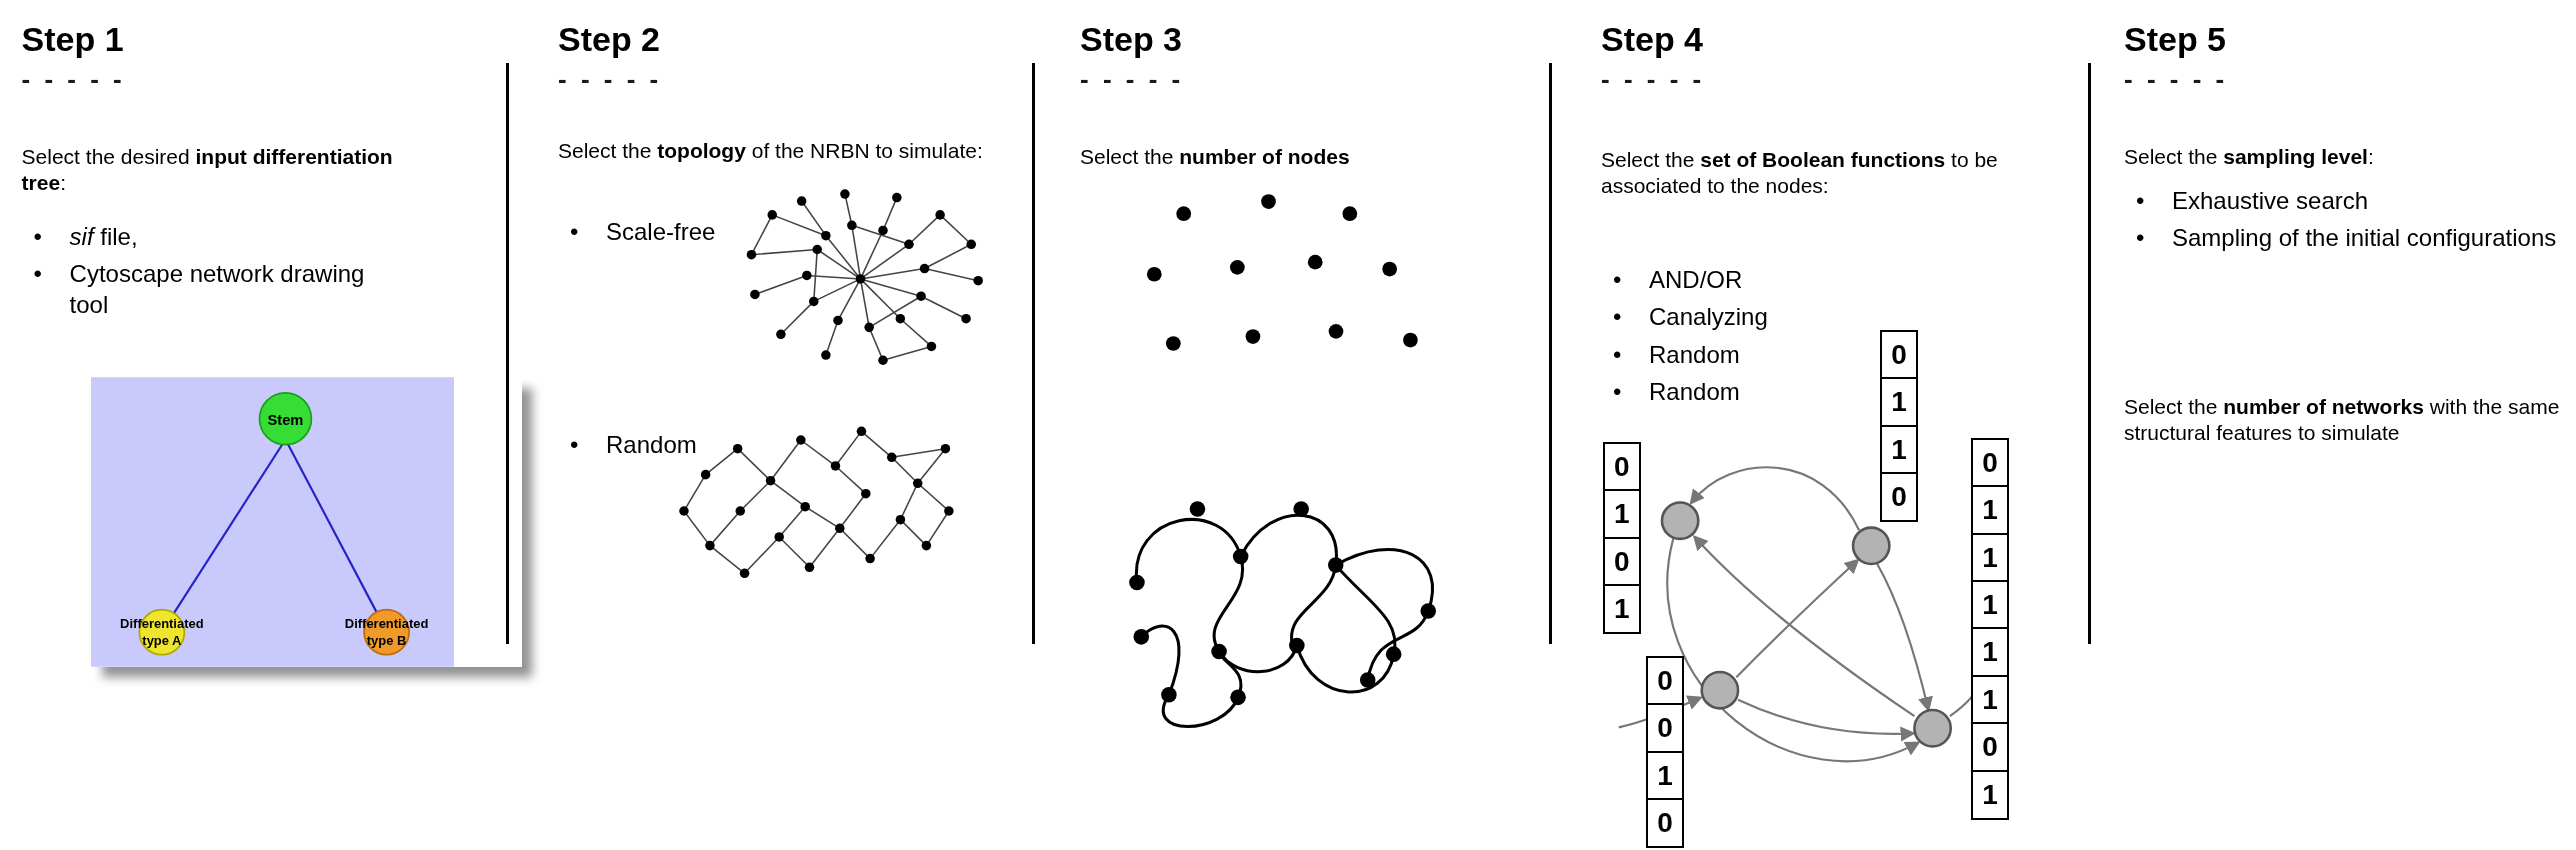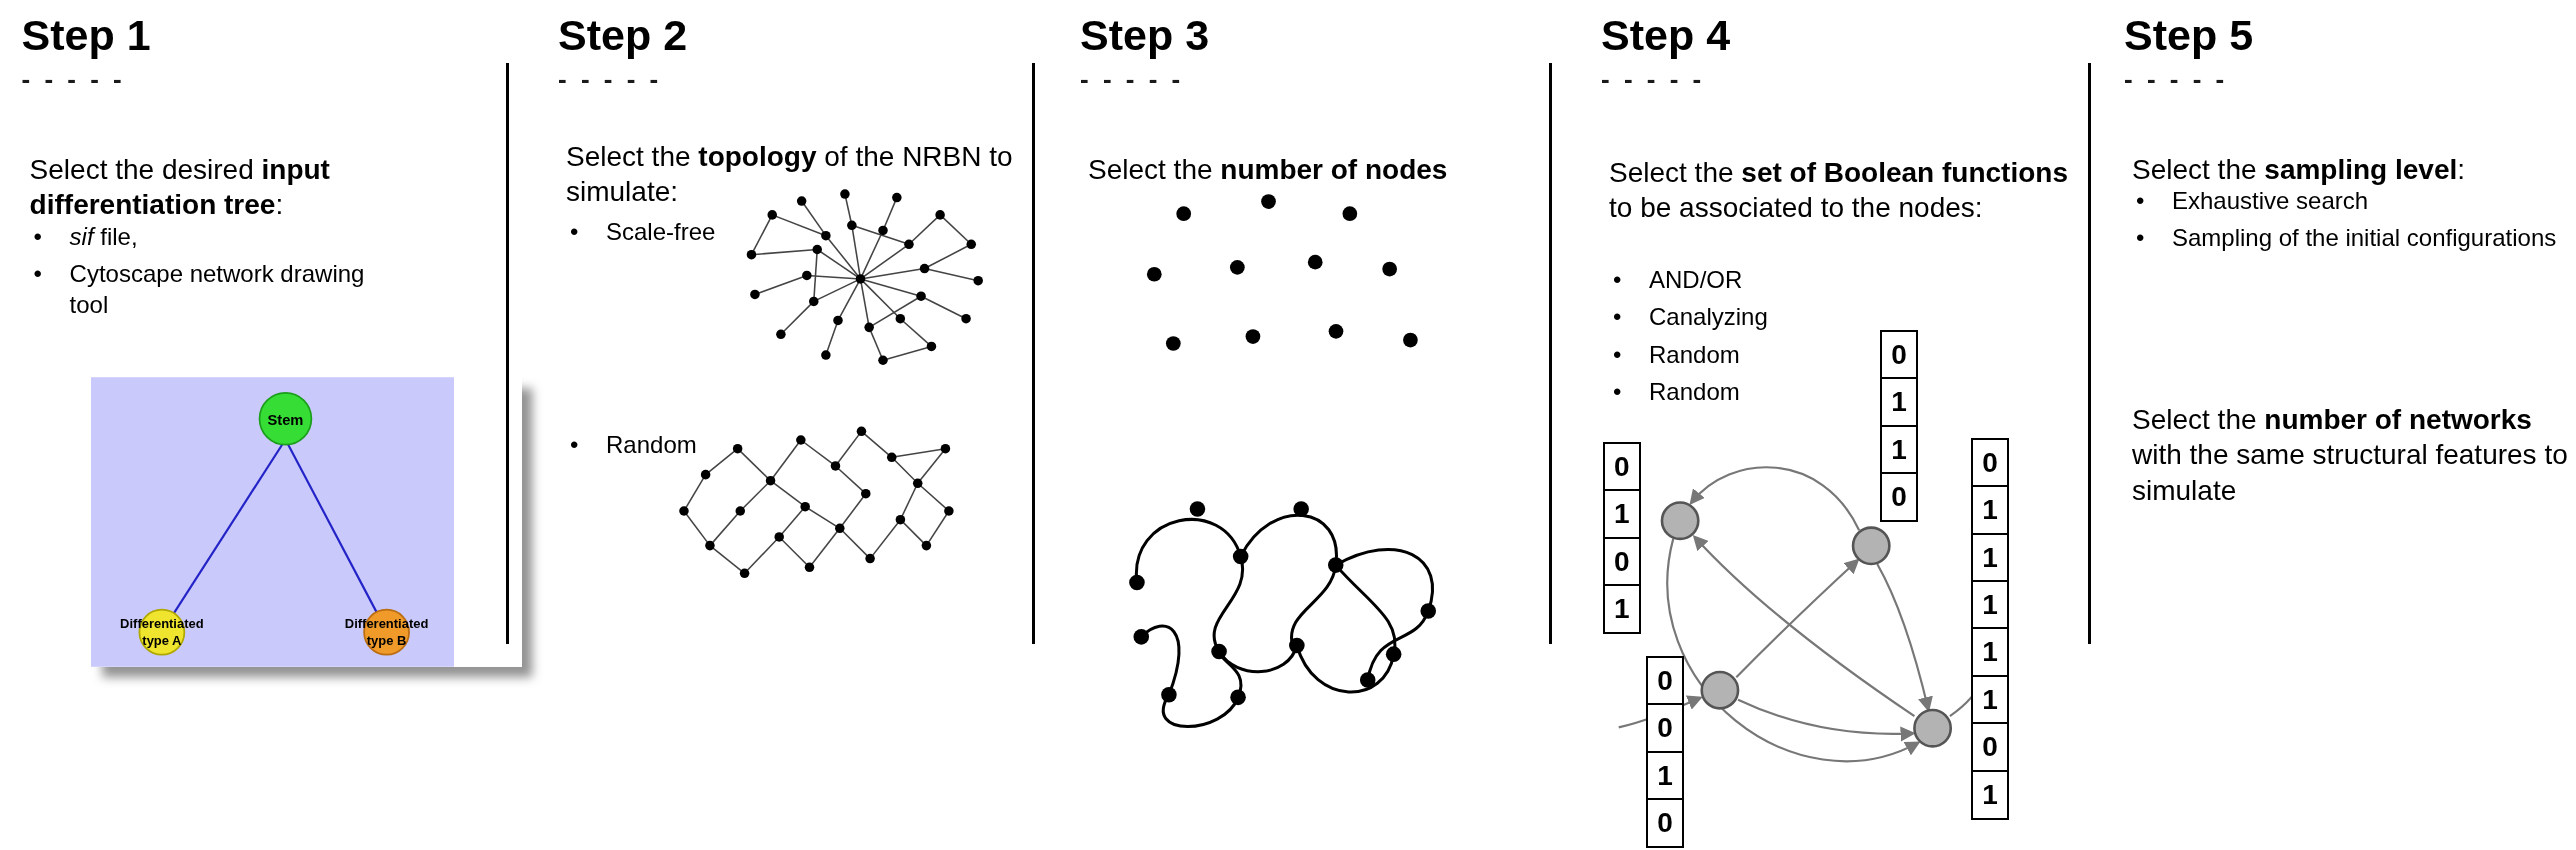--- a/index.html
+++ b/index.html
@@ -1,23 +1,23 @@
 <!DOCTYPE html>
 <html style="font-size:14px"><head>
 <meta charset="utf-8">
 <title>Figure</title>
 <style>
   *{box-sizing:border-box}
   html,body{margin:0;padding:0;background:#fff}
   .page{position:relative;width:2576px;height:851px;background:#fff;overflow:hidden;
         font-family:"Liberation Sans",sans-serif;color:#000}
   .col{position:absolute;top:8.7px}
-  .step-title{position:absolute;top:2px;left:0;margin:0;font-size:43px;font-weight:bold}
+  .step-title{position:absolute;top:11px;left:0;margin:0;font-size:34px;font-weight:bold}
   .dashes{position:absolute;top:55px;left:0;font-size:26px;font-weight:bold;letter-spacing:3.5px;color:#1a1a1a}
-  .p{position:absolute;margin:8px;font-size:28px;line-height:1.27}
+  .p{position:absolute;margin:0;font-size:21px;line-height:1.27}
   .p b{font-weight:bold}
   .blist{position:absolute;margin:0;padding:0;list-style:none;font-size:24px;line-height:1.27}
   .blist li{position:relative;padding-left:48px;margin-bottom:7px}
   .blist li::before{content:"\2022";position:absolute;left:12px}
   .it{font-style:italic}
   .divider{position:absolute;top:63px;width:2.6px;height:581px;background:#000}
   .tree-panel{position:absolute;box-shadow:11.2px 11.2px 9.5px rgba(110,110,110,.75)}
   .tree-panel svg{position:absolute;left:0;top:0}
   .tree-panel text{font-weight:bold;text-anchor:middle;fill:#000}
   .fig{position:absolute;overflow:visible}
@@ -60,21 +60,21 @@
         <circle cx="342" cy="295" r="26" stroke="#bb6d10" stroke-width="2" fill="#f09a2a"></circle>
         <text x="342" y="290" font-size="15">Differentiated</text>
         <text x="342" y="310" font-size="15">type B</text>
       </svg>
     </div>
   </div>
 
   <div class="col" style="left:558px;width:459px;height:831px">
     <h2 class="step-title">Step 2</h2>
     <div class="dashes">- - - - -</div>
-    <p class="p" style="top:122px;width:459px"><span>Select the </span><b>topology</b><span> of the NRBN to simulate:</span></p>
+    <p class="p" style="top:129px;width:459px"><span>Select the </span><b>topology</b><span> of the NRBN to simulate:</span></p>
 
     <ul class="blist" style="top:208px;left:0">
       <li><span>Scale-free</span></li>
     </ul>
     <svg id="net-sf" class="fig" style="left:164px;top:173px" width="277" height="212" viewBox="0 0 320 245">
         <line x1="160" y1="112" x2="120" y2="62" stroke="#444" stroke-width="1.8"></line>
         <line x1="160" y1="112" x2="150" y2="50" stroke="#444" stroke-width="1.8"></line>
         <line x1="160" y1="112" x2="186" y2="56" stroke="#444" stroke-width="1.8"></line>
         <line x1="160" y1="112" x2="216" y2="72" stroke="#444" stroke-width="1.8"></line>
         <line x1="160" y1="112" x2="234" y2="100" stroke="#444" stroke-width="1.8"></line>

